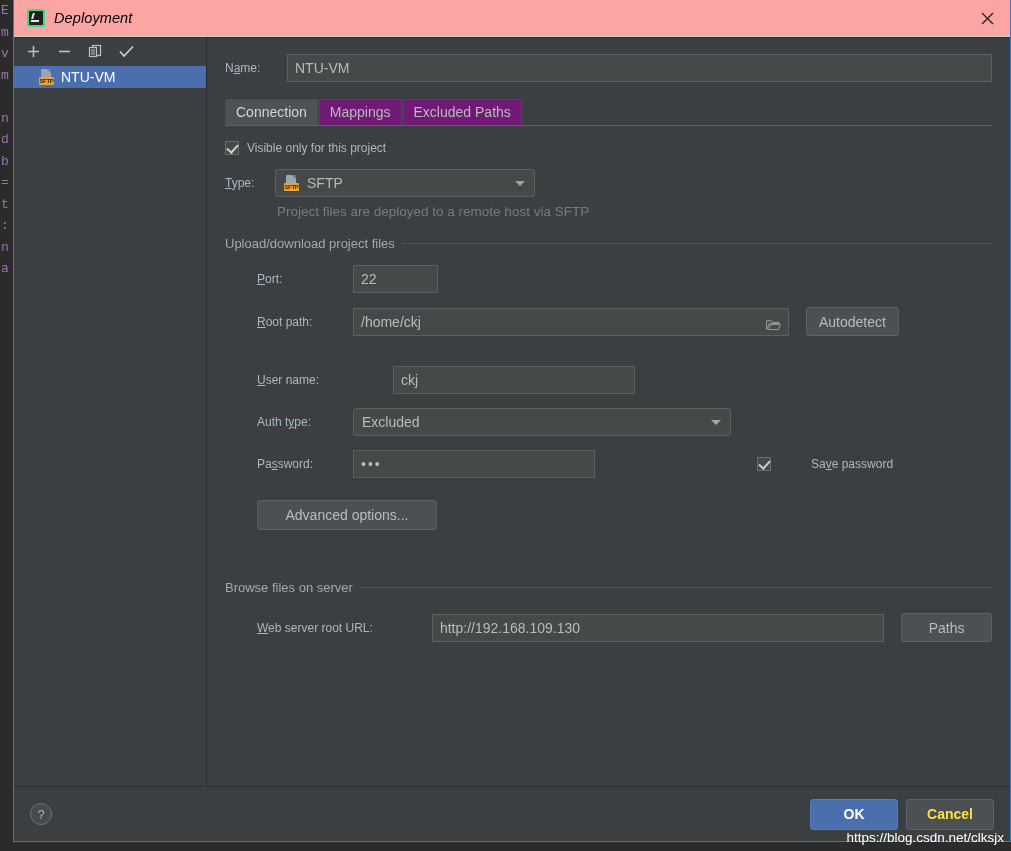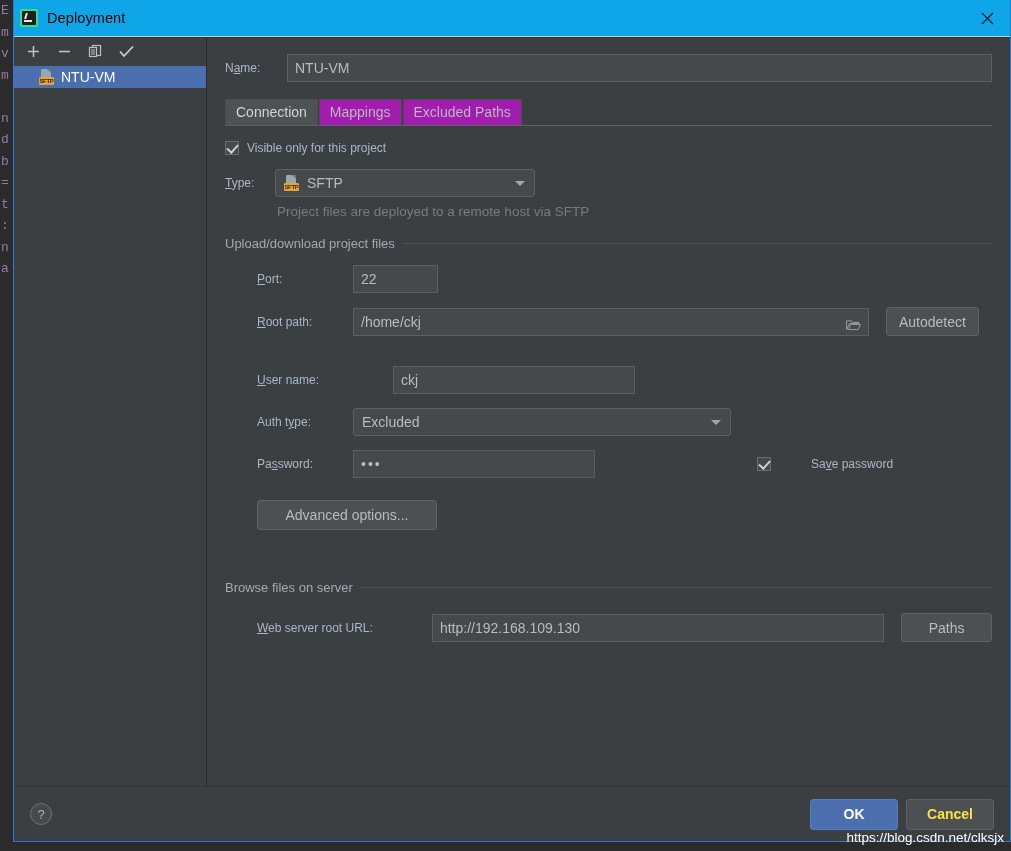--- a/index.html
+++ b/index.html
@@ -34,25 +34,26 @@
     width: 998px; height: 842px;
     background: #3c3f41;
     border: 1px solid #2d7bd4;
     border-top: none;
     display: flex; flex-direction: column;
   }
 
   
   #titlebar {
     height: 37px; min-height: 37px;
-    background: #0ea5e9;
+    background: #fca5a5;
     border-bottom: 1px solid #cfcfcf;
     display: flex; align-items: center;
-    padding-left: 6px;
+    padding-left: 13px;
     position: relative;
+    font-style: italic;
   }
   #app-icon {
     width: 18px; height: 18px; margin-right: 9px;
     position: relative; flex: none;
   }
   #app-icon .ic-outer {
     position: absolute; left: 0; top: 0; width: 18px; height: 18px;
     background: #3ddc84;
     border-radius: 2px;
   }
@@ -156,21 +157,21 @@
   
   #tabs {
     margin: 17px 18px 0 18px;
     display: flex; align-items: flex-end;
     border-bottom: 1px solid #5e6060;
     height: 27px;
   }
   .tab {
     padding: 3px 10px 4px 10px;
     font-size: 14px; color: #bababa; cursor: pointer;
-    background: #a21caf; height: 26px;
+    background: #701a75; height: 26px;
     border: 1px solid #4a4d4f; border-bottom: none;
     margin-right: 1px;
     display: flex; align-items: center;
   }
   .tab.active {
     background: #4e5254; color: #d4d4d4;
   }
 
   
   #tab-content { padding: 0 18px; flex: 1; min-height: 0; position: relative; }
@@ -399,21 +400,21 @@
         </div>
 
 
         <div class="frow">
           <div class="lbl"><u>P</u>ort:</div>
           <div class="txtfield" style="width:85px;">22</div>
         </div>
 
         <div class="frow">
           <div class="lbl"><u>R</u>oot path:</div>
-          <div class="txtfield pathfield" style="width:516px;">
+          <div class="txtfield pathfield" style="width:436px;">
             <span>/home/ckj</span>
             <span class="folder-ic">
               <svg width="15" height="12" viewBox="0 0 15 12">
                 <path d="M0.6 10.6 V1.8 H5.3 L6.6 3.4 H13 V4.6 H3.2 L0.9 10.6 Z M2.6 10.6 L4.7 5.4 H14.4 L12.3 10.6 Z" fill="none" stroke="#9a9d9f" stroke-width="1"></path>
               </svg>
             </span>
           </div>
           <div class="btn" style="margin-left:17px;">Autodetect</div>
         </div>
 

